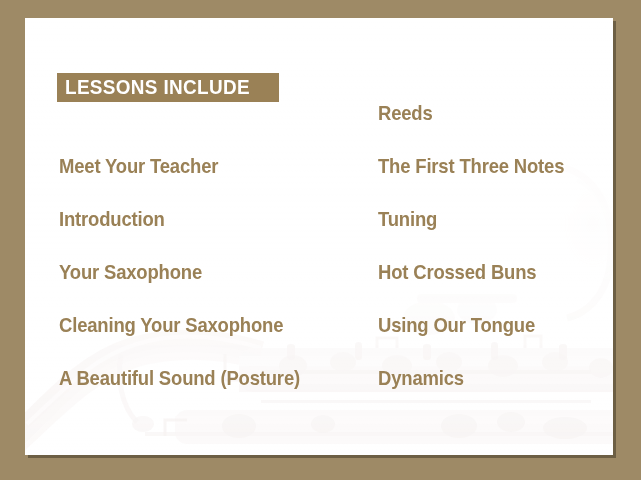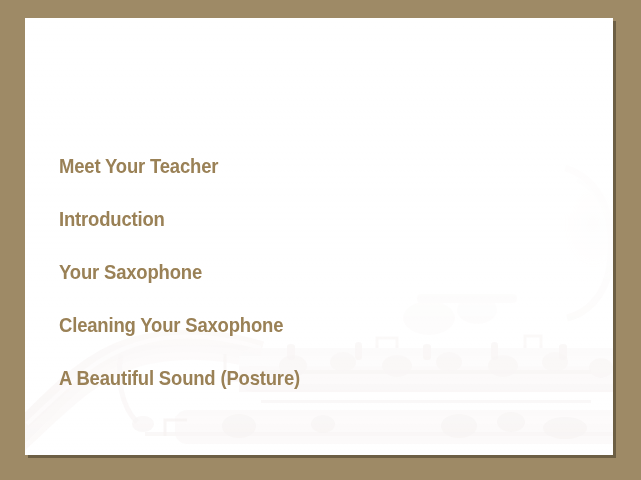--- a/index.html
+++ b/index.html
@@ -193,29 +193,45 @@
           </g>
         </g>
 
         <rect x="0" y="0" width="588" height="437" fill="url(#fadeTop)" opacity="0.88"></rect>
       </svg>
     </div>
 
     <div id="lesson-columns">
 
       <div class="lesson-column" id="column-left">
+        <div class="lesson-heading" style="left:32px; top:55px;">
+          <span class="lesson-heading-inner">LESSONS INCLUDE</span>
+        </div>
 
         <div class="lesson-item" style="left:34px; top:136px;">Meet Your Teacher</div>
 
         <div class="lesson-item" style="left:34px; top:189px;">Introduction</div>
 
         <div class="lesson-item" style="left:34px; top:242px;">Your Saxophone</div>
 
         <div class="lesson-item" style="left:34px; top:295px;">Cleaning Your Saxophone</div>
 
         <div class="lesson-item" style="left:34px; top:348px;">A Beautiful Sound (Posture)</div>
       </div>
 
+      <div class="lesson-column" id="column-right">
+        <div class="lesson-item" style="left:30px; top:83px;">Reeds</div>
+
+        <div class="lesson-item" style="left:30px; top:136px;">The First Three Notes</div>
+
+        <div class="lesson-item" style="left:30px; top:189px;">Tuning</div>
+
+        <div class="lesson-item" style="left:30px; top:242px;">Hot Crossed Buns</div>
+
+        <div class="lesson-item" style="left:30px; top:295px;">Using Our Tongue</div>
+
+        <div class="lesson-item" style="left:30px; top:348px;">Dynamics</div>
+      </div>
 
     </div>
 
   </div>
 </div>
 
 </body></html>

